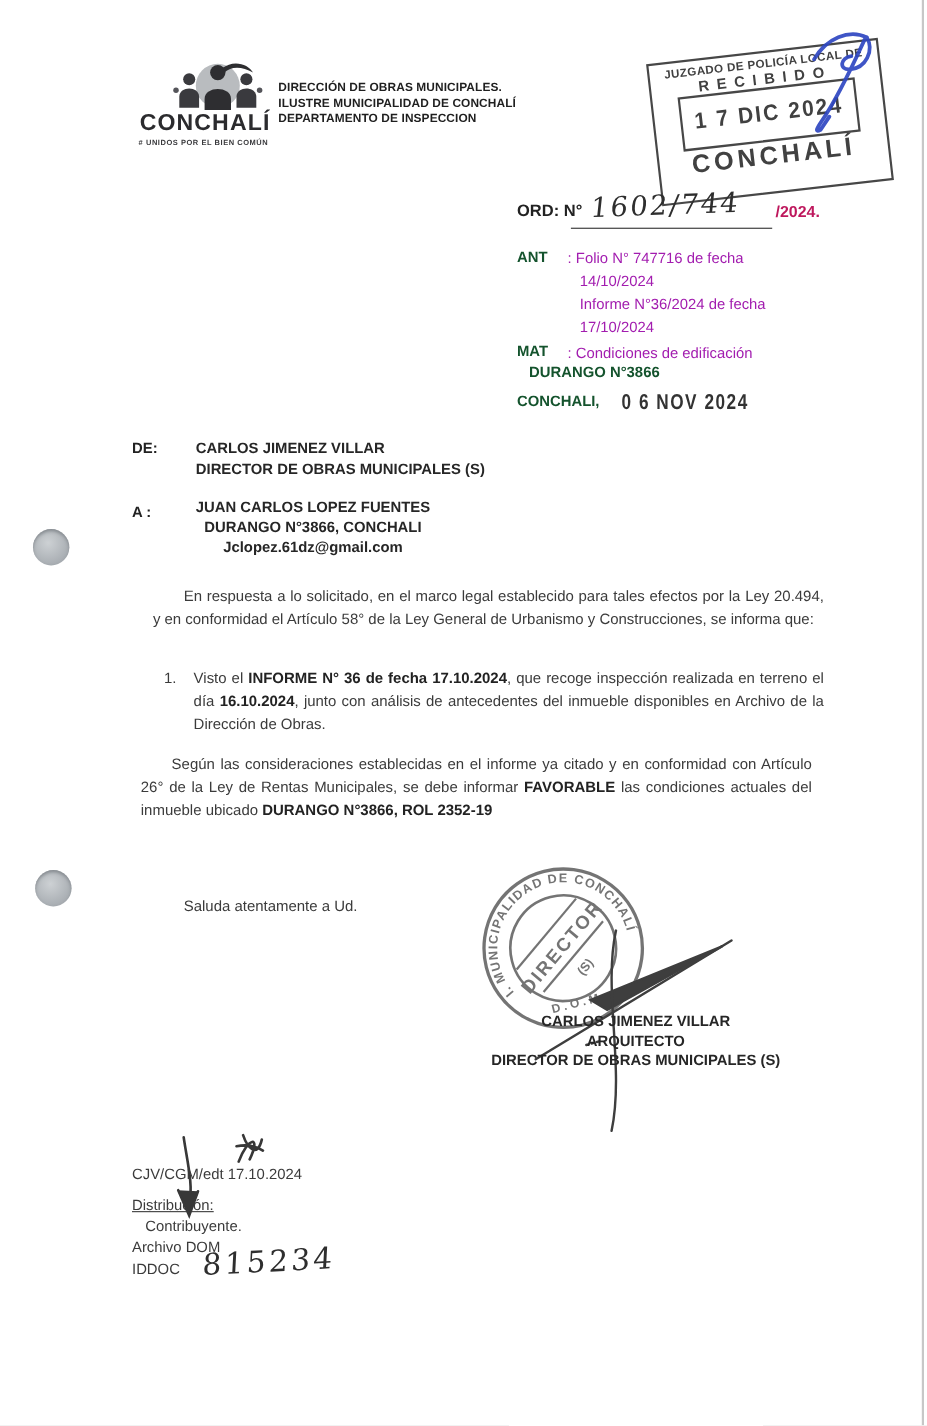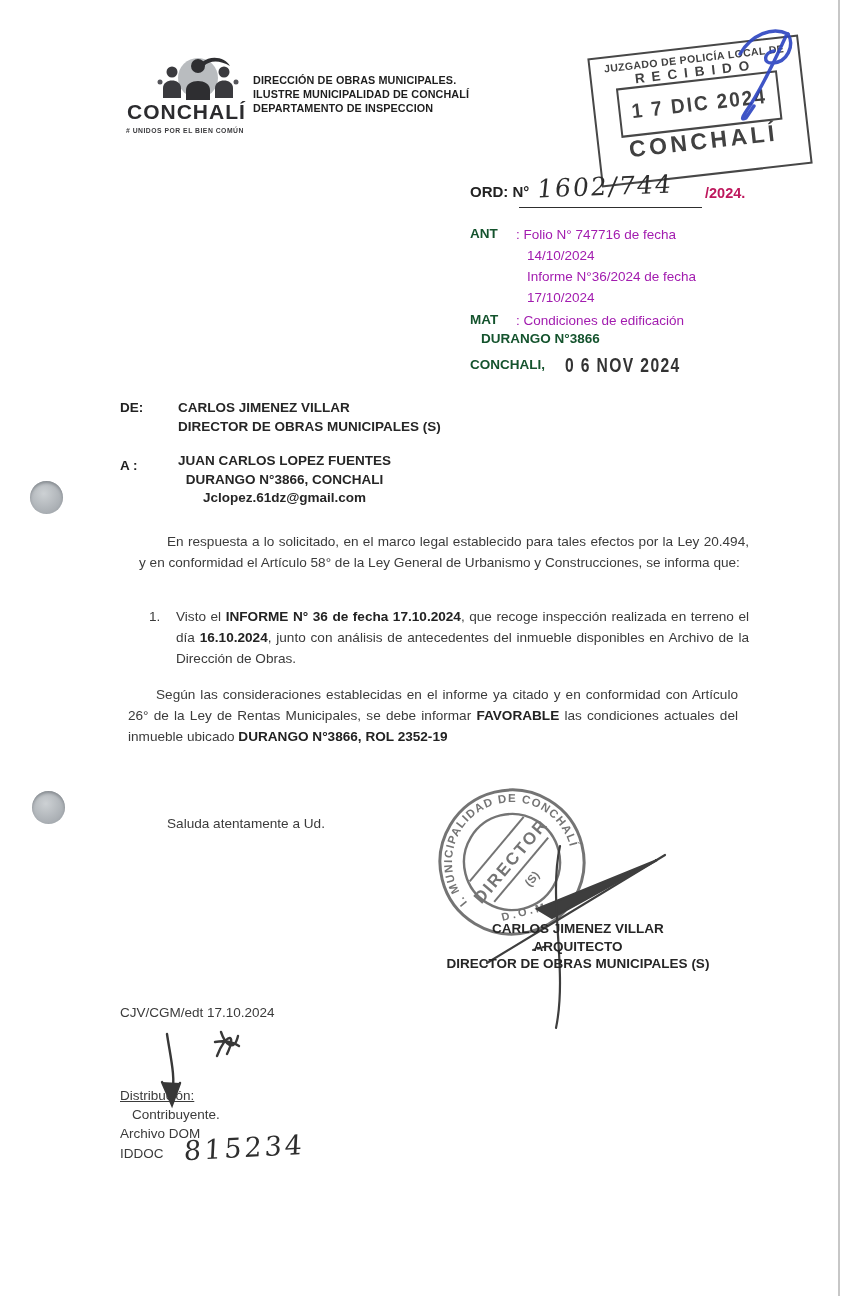--- a/index.html
+++ b/index.html
@@ -166,21 +166,21 @@
       <path d="M 108 120 L 122 116" stroke-dasharray="2 3"></path>
     </g>
   </svg>
 
   <div class="abs sig-block">
     <div>CARLOS JIMENEZ VILLAR</div>
     <div>ARQUITECTO</div>
     <div>DIRECTOR DE OBRAS MUNICIPALES (S)</div>
   </div>
 
-  <div class="abs footer-line" style="left:120px;top:1005px;">CJV/CGM/edt 17.10.2024</div>
+  <div class="abs footer-line" style="left:120px;top:1060px;">CJV/CGM/edt 17.10.2024</div>
   <div class="abs footer-line underlined" style="left:120px;top:1088px;">Distribución:</div>
   <div class="abs footer-line" style="left:120px;top:1107px;margin-left:12px;">Contribuyente.</div>
   <div class="abs footer-line" style="left:120px;top:1126px;">Archivo DOM</div>
   <div class="abs footer-line" style="left:120px;top:1146px;">IDDOC</div>
   <div class="abs hand iddoc-number">815234</div>
 
   <svg class="abs" style="left:105px;top:1020px;" width="220" height="110" viewBox="0 0 220 110">
     <g fill="none" stroke="#383838" stroke-width="2.4" stroke-linecap="round">
       <path d="M 62 14 C 65 35 71 58 67 74"></path>
       <path d="M 57 62 L 67 85 L 75 63" fill="#383838"></path>

